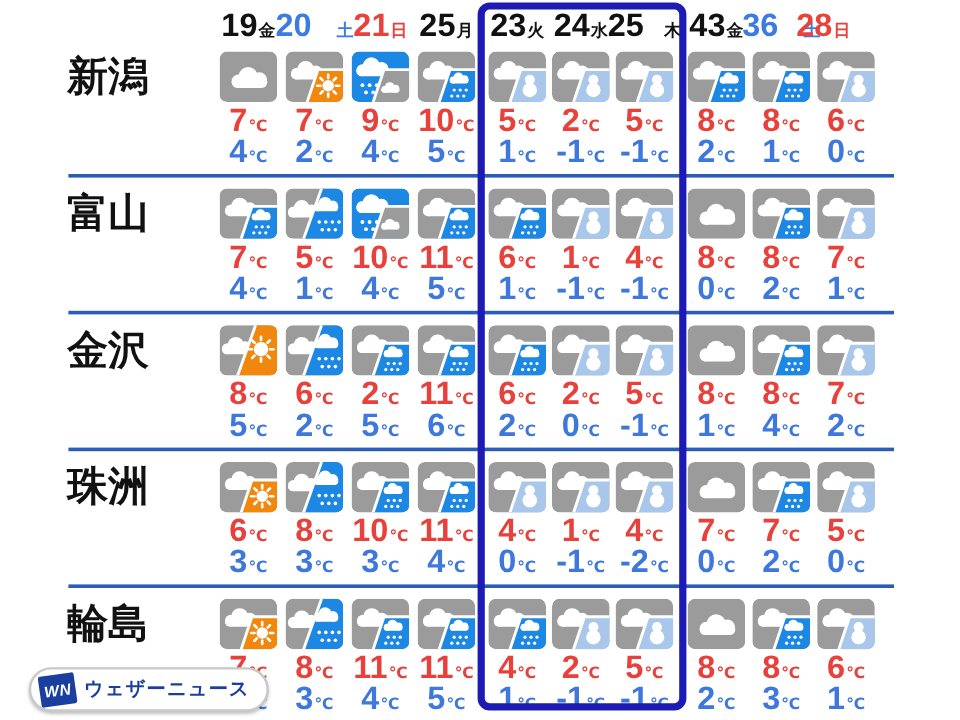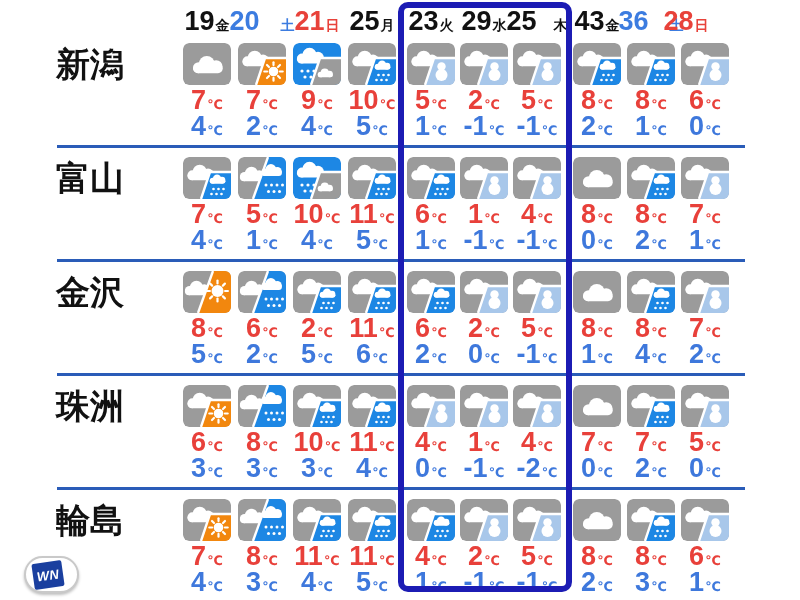--- a/index.html
+++ b/index.html
@@ -54,21 +54,21 @@
       </div>
       <div class="hdr tone-weekday" style="left: 340px;">
         <span class="d-num">25</span>
         <span class="d-wk">月</span>
       </div>
       <div class="hdr tone-weekday" style="left: 399px;">
         <span class="d-num">23</span>
         <span class="d-wk">火</span>
       </div>
       <div class="hdr tone-weekday" style="left: 452px;">
-        <span class="d-num">29</span>
+        <span class="d-num">24</span>
         <span class="d-wk">水</span>
       </div>
       <div class="hdr tone-weekday" style="left: 505px; gap: 16px;">
         <span class="d-num">25</span>
         <span class="d-wk">木</span>
       </div>
       <div class="hdr tone-weekday" style="left: 565px;">
         <span class="d-num">43</span>
         <span class="d-wk">金</span>
       </div>
@@ -1444,14 +1444,15 @@
           </g>
         </svg></div>
       <div class="temp high" style="left: 673px; top: 541px;"><span class="t-num">6</span><span class="t-unit">℃</span></div>
       <div class="temp low" style="left: 673px; top: 567px;"><span class="t-num">1</span><span class="t-unit">℃</span></div>
     </div>
   <div id="hl-box"></div>
   <div id="logo">
     <div class="wn-badge">
       <span>WN</span>
     </div>
+    <span class="logo-text">ウェザーニュース</span>
   </div>
 </div>
 
 </body></html>

